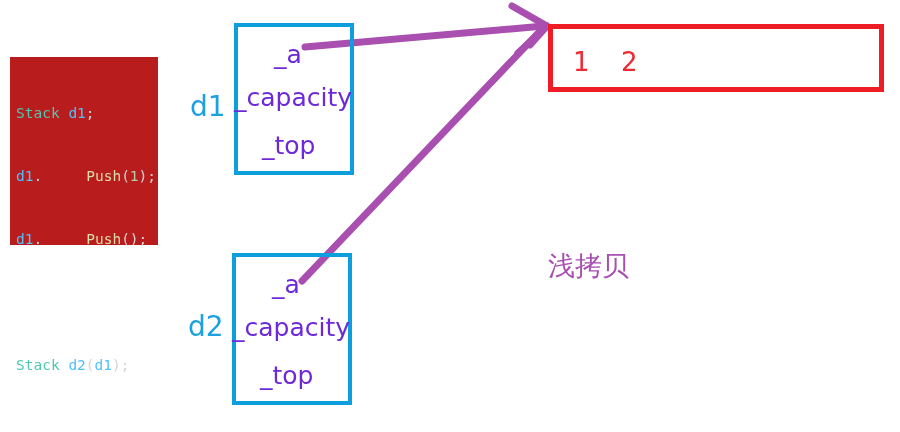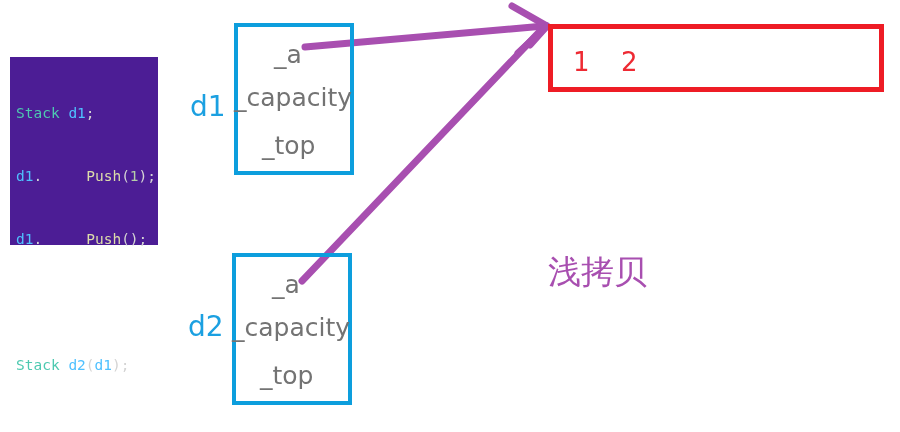--- a/index.html
+++ b/index.html
@@ -18,21 +18,21 @@
     overflow: hidden;
   }
 
   
   .code-block {
     position: absolute;
     left: 10px;
     top: 57px;
     width: 148px;
     height: 188px;
-    background: #4c1d95;
+    background: #b91c1c;
     padding: 4px 0 0 6px;
     box-sizing: border-box;
     font-family: "DejaVu Sans Mono", "Liberation Mono", monospace;
     font-size: 14.5px;
     line-height: 21px;
     white-space: pre;
   }
   .code-line { height: 21px; }
   .tok-type  { color: #4ec9b0; }
   .tok-var   { color: #4fc1ff; }
@@ -46,21 +46,21 @@
     position: absolute;
     border: 4px solid #0d9edd;
     box-sizing: border-box;
     background: transparent;
   }
   #box-d1 { left: 234px; top: 23px;  width: 120px; height: 152px; }
   #box-d2 { left: 232px; top: 253px; width: 120px; height: 152px; }
 
   .field {
     position: absolute;
-    color: #737373;
+    color: #6d28d9;
     font-family: "DejaVu Sans", sans-serif;
     font-size: 25px;
     line-height: 28px;
     white-space: nowrap;
   }
   .field-a   { left: 36px; top: 14px; }
   .field-cap { left: -4px; top: 57px; }
   .field-top { left: 24px; top: 105px; }
 
   .box-label {
@@ -91,24 +91,24 @@
     font-size: 26px;
     line-height: 28px;
   }
   #cell-0 { left: 20px; top: 19px; }
   #cell-1 { left: 68px; top: 19px; }
 
   
   #annotation {
     position: absolute;
     left: 548px;
-    top: 256px;
+    top: 250px;
     color: #a84fb0;
     font-family: "DejaVu Sans", sans-serif;
-    font-size: 33px;
+    font-size: 27px;
     line-height: 32px;
     white-space: nowrap;
   }
 
   
   #arrows {
     position: absolute;
     left: 0;
     top: 0;
     width: 900px;

